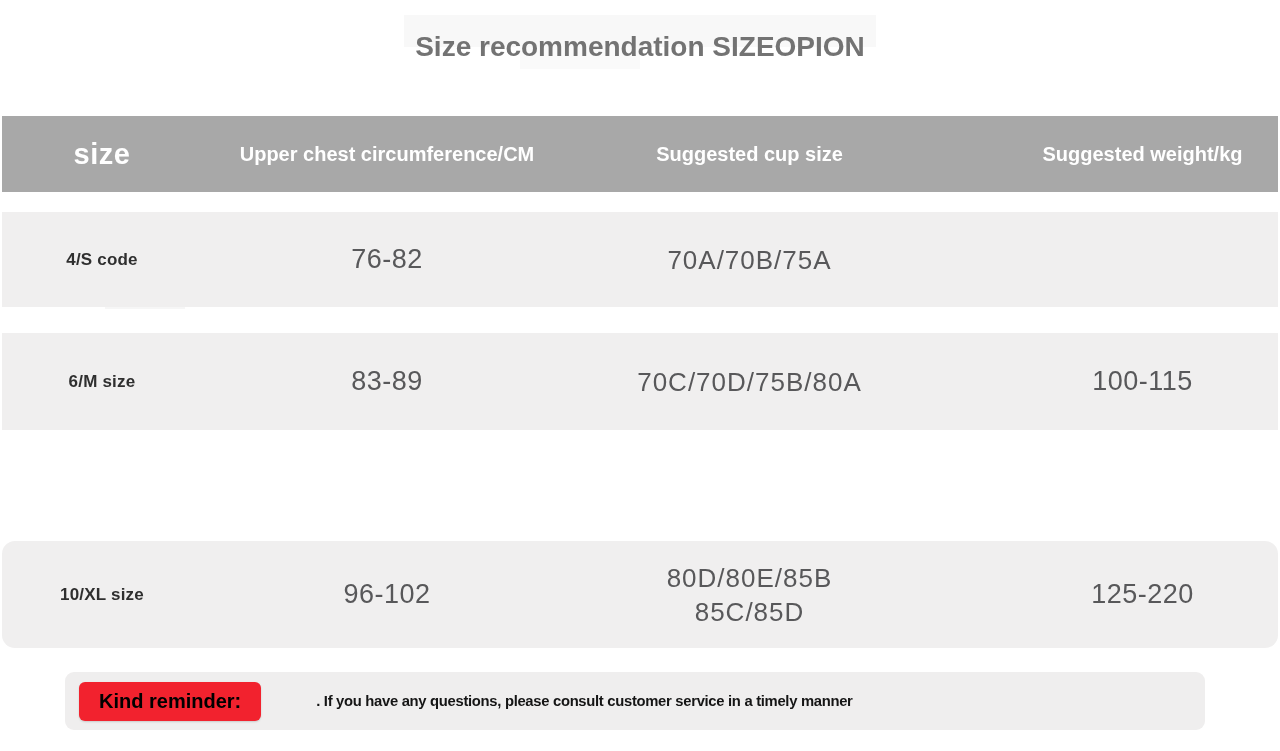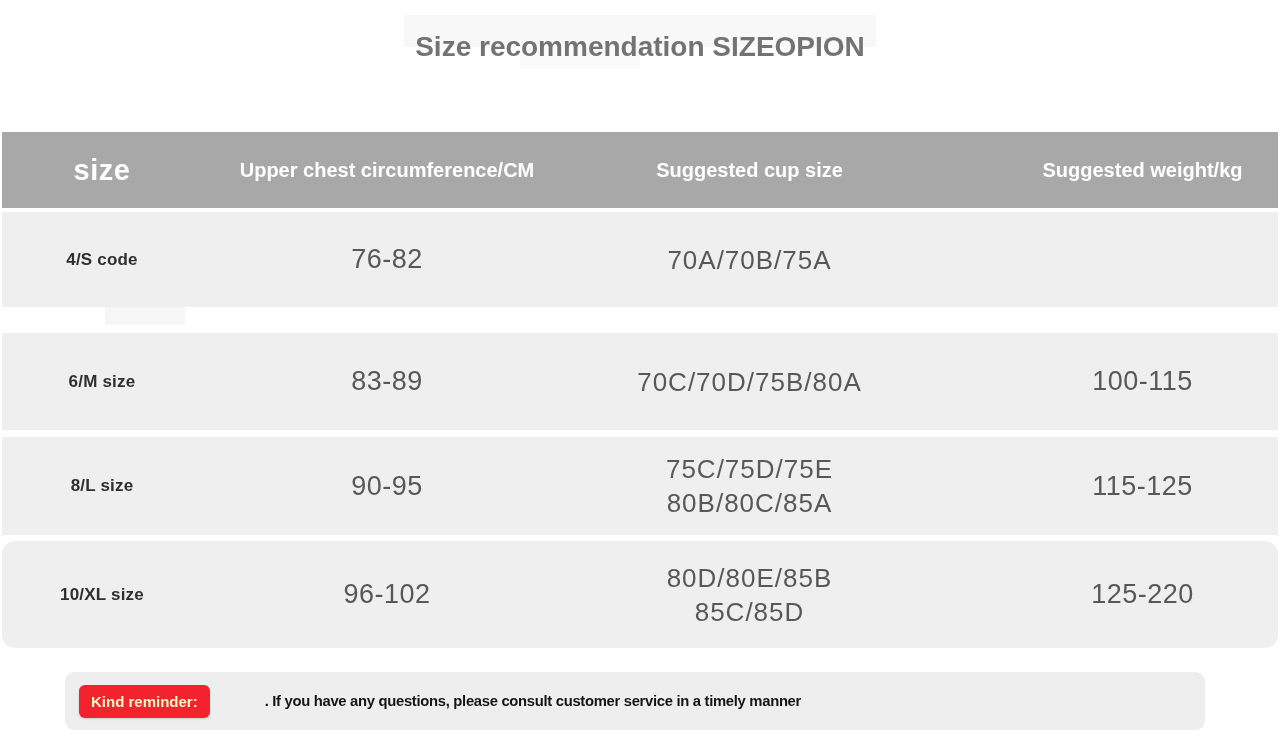--- a/index.html
+++ b/index.html
@@ -28,21 +28,21 @@
     font-size: 28px; font-weight: bold; color: #737373;
     z-index: 1;
   }
 
   .thead, .trow {
     position: absolute; left: 2px; right: 2px;
     display: grid;
     grid-template-columns: 200px 370px 355px 353px;
     z-index: 1;
   }
-  .thead { top: 132px; height: 76px; background: #a8a8a8; }
+  .thead { top: 116px; height: 76px; background: #a8a8a8; }
   .trow  { background: #f0efef; }
   .r1 { top: 212px; height: 95px; }
   .r2 { top: 333px; height: 97px; }
   .r3 { top: 437px; height: 98px; }
   .r4 { top: 541px; height: 107px; border-radius: 13px; }
 
   .th, .td {
     display: flex; align-items: center; justify-content: center;
     text-align: center; position: relative; z-index: 1;
   }
@@ -57,23 +57,23 @@
 
   .reminder {
     position: absolute; left: 65px; top: 672px;
     width: 1140px; height: 58px;
     background: #efeeee; border-radius: 9px;
     display: flex; align-items: center;
     z-index: 1;
   }
   .badge {
     margin-left: 14px;
-    background: #f2222e; color: #fef9c3;
-    font-size: 15px; font-weight: bold;
-    padding: 8px 12px; border-radius: 6px;
+    background: #f2222e; color: #000000;
+    font-size: 20px; font-weight: bold;
+    padding: 8px 20px; border-radius: 6px;
     white-space: nowrap;
     box-shadow: 0 1px 2px rgba(0,0,0,0.15);
   }
   .rem-text {
     margin-left: 55px;
     color: #151515; font-size: 14.8px; font-weight: bold;
     letter-spacing: -0.3px; line-height: 23px;
   }
   .rem-line { white-space: nowrap; }
 </style>
@@ -110,30 +110,20 @@
     <div class="artifact a-r a-r2"></div>
     <div class="td c1 label">6/M size</div>
     <div class="td c2 val">83-89</div>
     <div class="td c3 val cup">
       <span class="rem-line">70C/70D/75B/80A</span>
       <span class="rem-line"></span>
     </div>
     <div class="td c4 val">100-115</div>
   </div>
 
-  <div class="trow r3">
-
-    <div class="td c1 label">8/L size</div>
-    <div class="td c2 val">90-95</div>
-    <div class="td c3 val cup">
-      <span class="rem-line">75C/75D/75E</span>
-      <span class="rem-line">80B/80C/85A</span>
-    </div>
-    <div class="td c4 val">115-125</div>
-  </div>
 
   <div class="trow r4">
 
     <div class="td c1 label">10/XL size</div>
     <div class="td c2 val">96-102</div>
     <div class="td c3 val cup">
       <span class="rem-line">80D/80E/85B</span>
       <span class="rem-line">85C/85D</span>
     </div>
     <div class="td c4 val">125-220</div>

